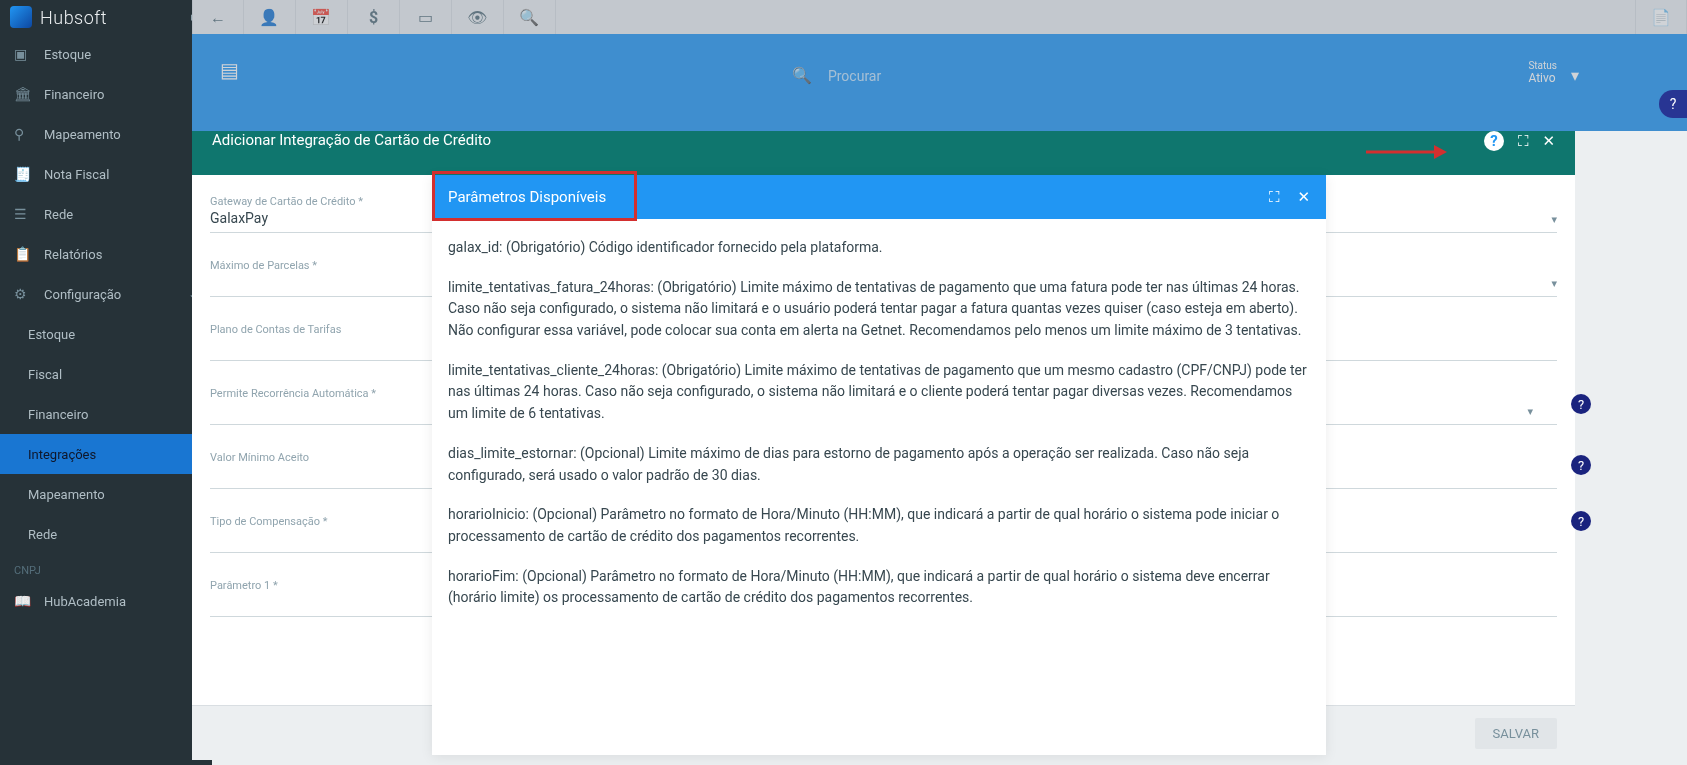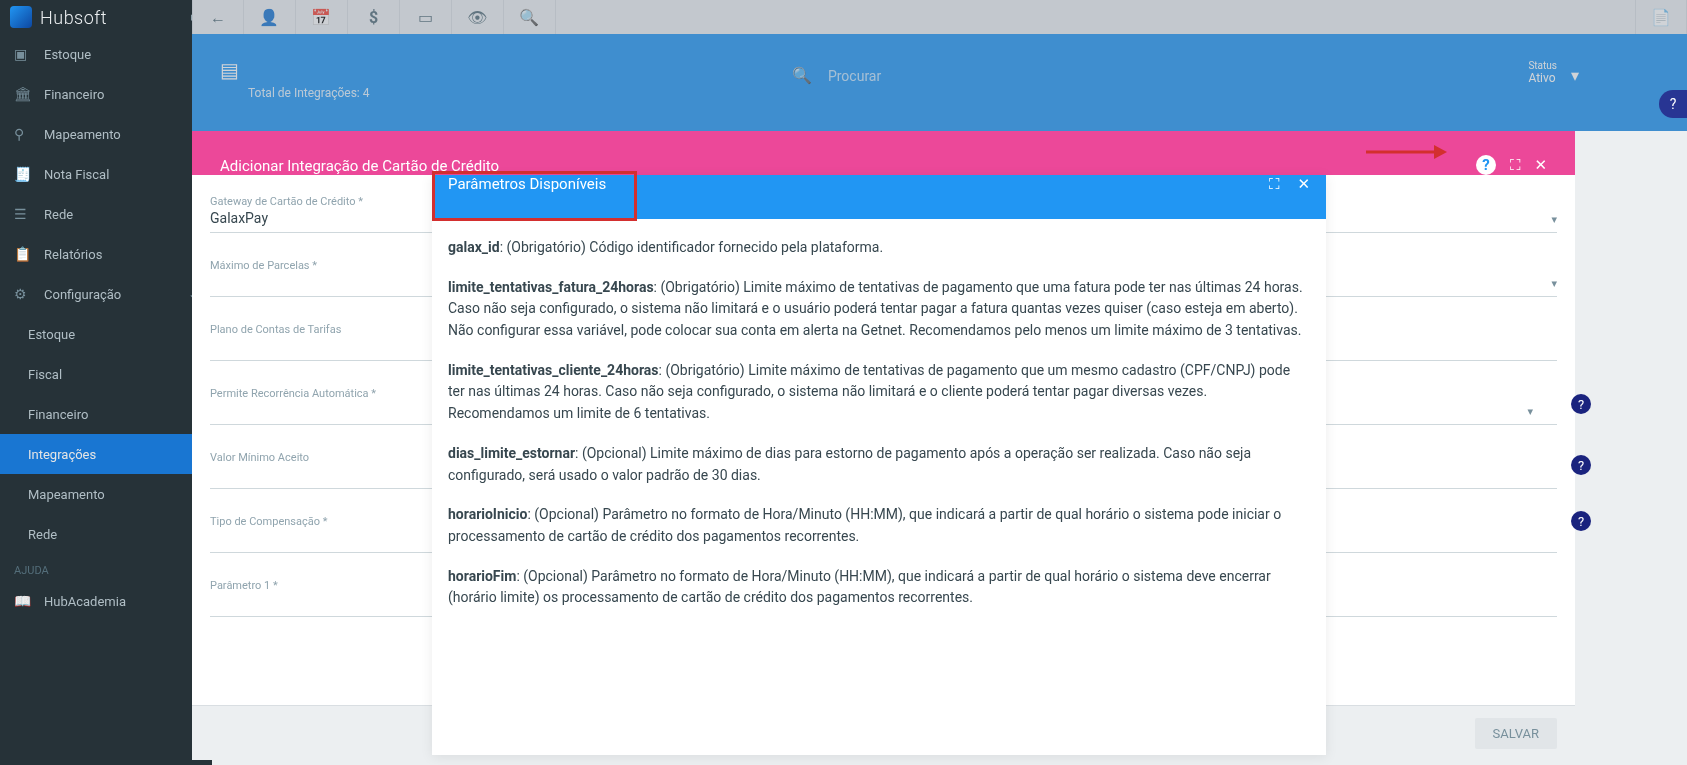--- a/index.html
+++ b/index.html
@@ -8,21 +8,21 @@
 
 .sidebar { position: absolute; left: 0; top: 0; width: 212px; height: 765px; background: #263238; color: #cfd8dc; }
 .logo-bar { height: 34px; display: flex; align-items: center; padding: 0 10px; background: #263238; }
 .logo-bar .logo-icon { width: 22px; height: 22px; background: linear-gradient(135deg,#2196f3,#0d47a1); border-radius: 4px; margin-right: 8px; }
 .logo-bar .logo-text { font-size: 18px; font-weight: 300; letter-spacing: 0.5px; color: #eceff1; }
 .logo-bar .collapse { margin-left: auto; color: #90a4ae; font-size: 14px; }
 .nav-item { display: flex; align-items: center; height: 40px; padding: 0 14px; font-size: 13px; color: #b0bec5; cursor: pointer; }
 .nav-item .icn { width: 18px; margin-right: 12px; color: #78909c; font-size: 14px; }
 .nav-item .chev { margin-left: auto; font-size: 12px; color: #78909c; }
 .nav-sub { display: flex; align-items: center; height: 40px; padding-left: 28px; font-size: 13px; color: #b0bec5; cursor: pointer; }
-.nav-sub.active { background: #1976d2; color: #e5e5e5; align-items: center; }
+.nav-sub.active { background: #1976d2; color: #0f172a; align-items: center; }
 .nav-header { padding: 10px 14px 4px; font-size: 11px; color: #546e7a; }
 
 
 .topbar { position: absolute; left: 192px; top: 0; right: 0; height: 34px; background: #eceff1; display: flex; align-items: stretch; }
 .tb-btn { width: 52px; border-right: 1px solid #d9dee2; display: flex; align-items: center; justify-content: center; color: #546e7a; font-size: 16px; cursor: pointer; }
 .tb-btn:first-child { border-left: 1px solid #d9dee2; }
 .tb-spacer { flex: 1; }
 .dim2 { position: absolute; left: 192px; top: 0; right: 0; height: 131px; background: rgba(120,130,140,0.35); pointer-events: none; z-index: 1; }
 
 
@@ -36,41 +36,41 @@
 .page-head .search-wrap input::placeholder { color: rgba(255,255,255,0.7); }
 .page-head .status-block { position: absolute; right: 130px; top: 26px; font-size: 10px; }
 .page-head .status-block .val { font-size: 12px; }
 .page-head .status-drop { position: absolute; right: 108px; top: 32px; color: #fff; }
 
 
 .float-help { position: absolute; right: 0px; top: 90px; width: 28px; height: 28px; border-radius: 14px 0 0 14px; background: #283593; color: #fff; display: flex; align-items: center; justify-content: center; z-index: 20; font-size: 14px; }
 
 
 .modal { position: absolute; left: 192px; top: 131px; right: 112px; bottom: 5px; background: #eceff1; z-index: 5; }
-.modal-head { height: 44px; background: #ec4899; color: #fff; display: flex; align-items: flex-end; padding: 0 28px; }
+.modal-head { height: 44px; background: #0f766e; color: #fff; display: flex; align-items: flex-start; padding: 0 20px; }
 .modal-head .mtitle { font-size: 15px; }
 .modal-head .mbtn { margin-left: 14px; font-size: 15px; cursor: pointer; }
 .modal-head .mbtns { margin-left: auto; display: flex; align-items: center; }
 .modal-body { position: absolute; left: 0; top: 44px; right: 0; bottom: 55px; background: #fff; padding: 10px 18px; overflow: hidden; }
 .form-row { position: relative; margin: 10px 0 26px; border-bottom: 1px solid #cfd8dc; padding-bottom: 4px; }
 .form-row .lbl { font-size: 11px; color: #90a4ae; }
 .form-row .val { font-size: 14px; color: #37474f; margin-top: 2px; height: 18px; }
 .form-row .drop { position: absolute; right: 0; bottom: 6px; font-size: 11px; color: #78909c; }
 .modal-foot { position: absolute; left: 0; bottom: 0; right: 0; height: 55px; background: #eceff1; display: flex; align-items: center; justify-content: flex-end; padding-right: 18px; border-top: 1px solid #d9dee2; }
 .save-btn { padding: 8px 18px; background: #e1e5e8; color: #78909c; font-size: 13px; border: none; border-radius: 2px; }
 
 
 .popup { position: absolute; left: 432px; top: 175px; width: 894px; height: 580px; background: #fff; z-index: 10; box-shadow: 0 2px 12px rgba(0,0,0,0.08); }
-.popup-head { height: 44px; background: #2196f3; color: #fff; display: flex; align-items: flex-start; padding: 0 16px; }
+.popup-head { height: 44px; background: #2196f3; color: #fff; display: flex; align-items: center; padding: 0 16px; }
 .popup-head .ptitle { font-size: 15px; }
 .popup-head .pbtns { margin-left: auto; display: flex; align-items: center; }
 .popup-head .pbtn { margin-left: 18px; font-size: 15px; cursor: pointer; }
 .popup-body { padding: 18px 16px; font-size: 14px; color: #37474f; line-height: 1.55; overflow-y: auto; height: calc(100% - 44px); }
 .popup-body p { margin-bottom: 18px; }
-.popup-body b { font-weight: 700; }
+.popup-body b { font-weight: 400; }
 
 
 .arrow { position: absolute; z-index: 30; }
 
 
 .red-box { position: absolute; left: 432px; top: 171px; width: 205px; height: 50px; border: 3px solid #d32f2f; z-index: 15; pointer-events: none; }
 
 
 .side-help { position: absolute; right: 96px; width: 20px; height: 20px; border-radius: 50%; background: #1a237e; color: #fff; font-size: 13px; display: flex; align-items: center; justify-content: center; z-index: 7; }
 </style>
@@ -123,21 +123,21 @@
     </div>
   <div class="nav-sub active">
       <span>Integrações</span>
     </div>
   <div class="nav-sub">
       <span>Mapeamento</span>
     </div>
   <div class="nav-sub">
       <span>Rede</span>
     </div>
-  <div class="nav-header">AJUDA</div>
+  <div class="nav-header">CNPJ</div>
   <div class="nav-item">
       <span class="icn">📖</span>
       <span>HubAcademia</span>
     </div>
 </div>
 
 <div class="topbar">
   <div class="tb-btn">←</div>
   <div class="tb-btn">👤</div>
   <div class="tb-btn">📅</div>
@@ -148,21 +148,20 @@
   <div class="tb-btn">👁</div>
   <div class="tb-btn">🔍</div>
   <div class="tb-spacer"></div>
   <div class="tb-btn" style="border-left:1px solid #d9dee2;">📄</div>
 </div>
 
 <div class="page-head">
   <div class="title">
       <span class="icn">▤</span>
     </div>
-  <div class="sub">Total de Integrações: 4</div>
   <div class="search-wrap">
     <span class="icn">🔍</span>
     <input placeholder="Procurar" style="">
   </div>
   <div class="status-block">
     <div>Status</div>
     <div class="val">Ativo</div>
   </div>
   <div class="status-drop">▾</div>
 </div>

